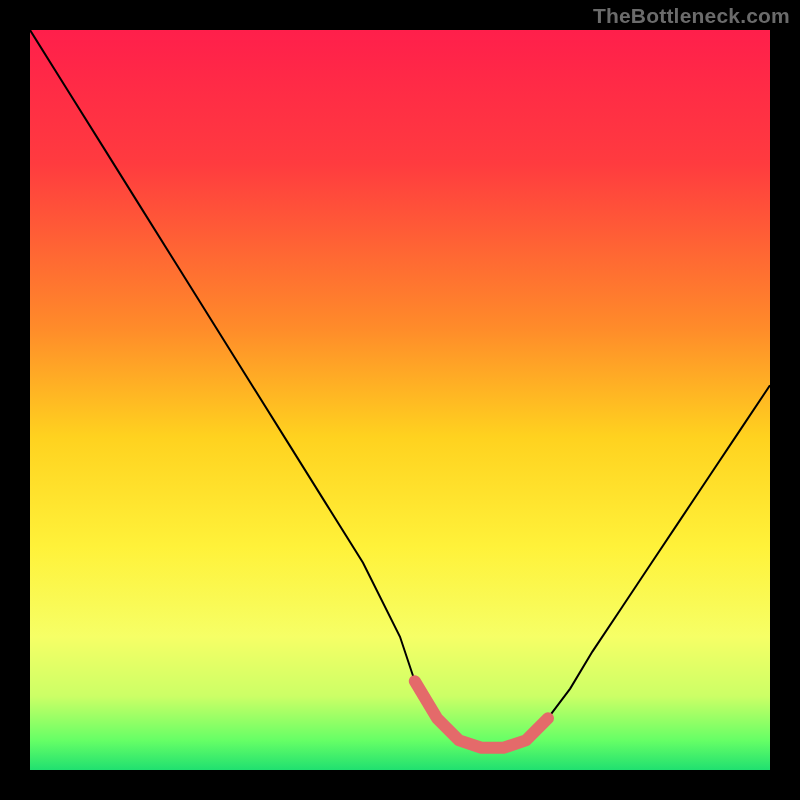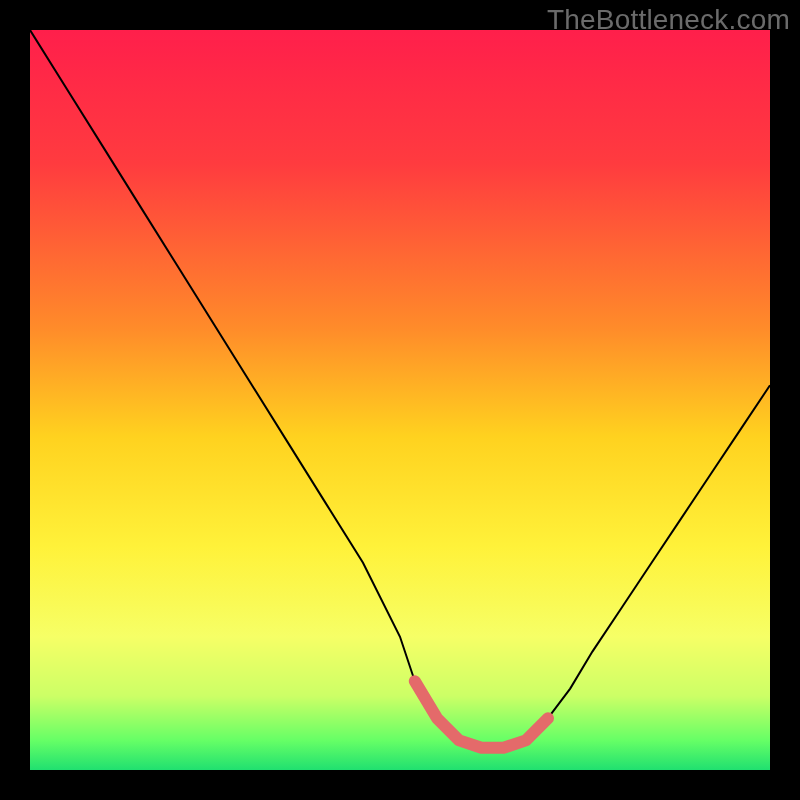--- a/index.html
+++ b/index.html
@@ -23,22 +23,22 @@
     left: 30px;
     top: 30px;
     width: 740px;
     height: 740px;
   }
   .watermark {
     position: absolute;
     top: 4px;
     right: 10px;
     font-family: Arial, Helvetica, sans-serif;
-    font-size: 28px;
-    font-weight: normal;
+    font-size: 21px;
+    font-weight: bold;
     color: #6b6b6b;
     letter-spacing: 0.2px;
   }
   svg { display: block; }
 </style>
 </head>
 <body>
 
 <div class="frame">
   <div class="watermark">TheBottleneck.com</div>

